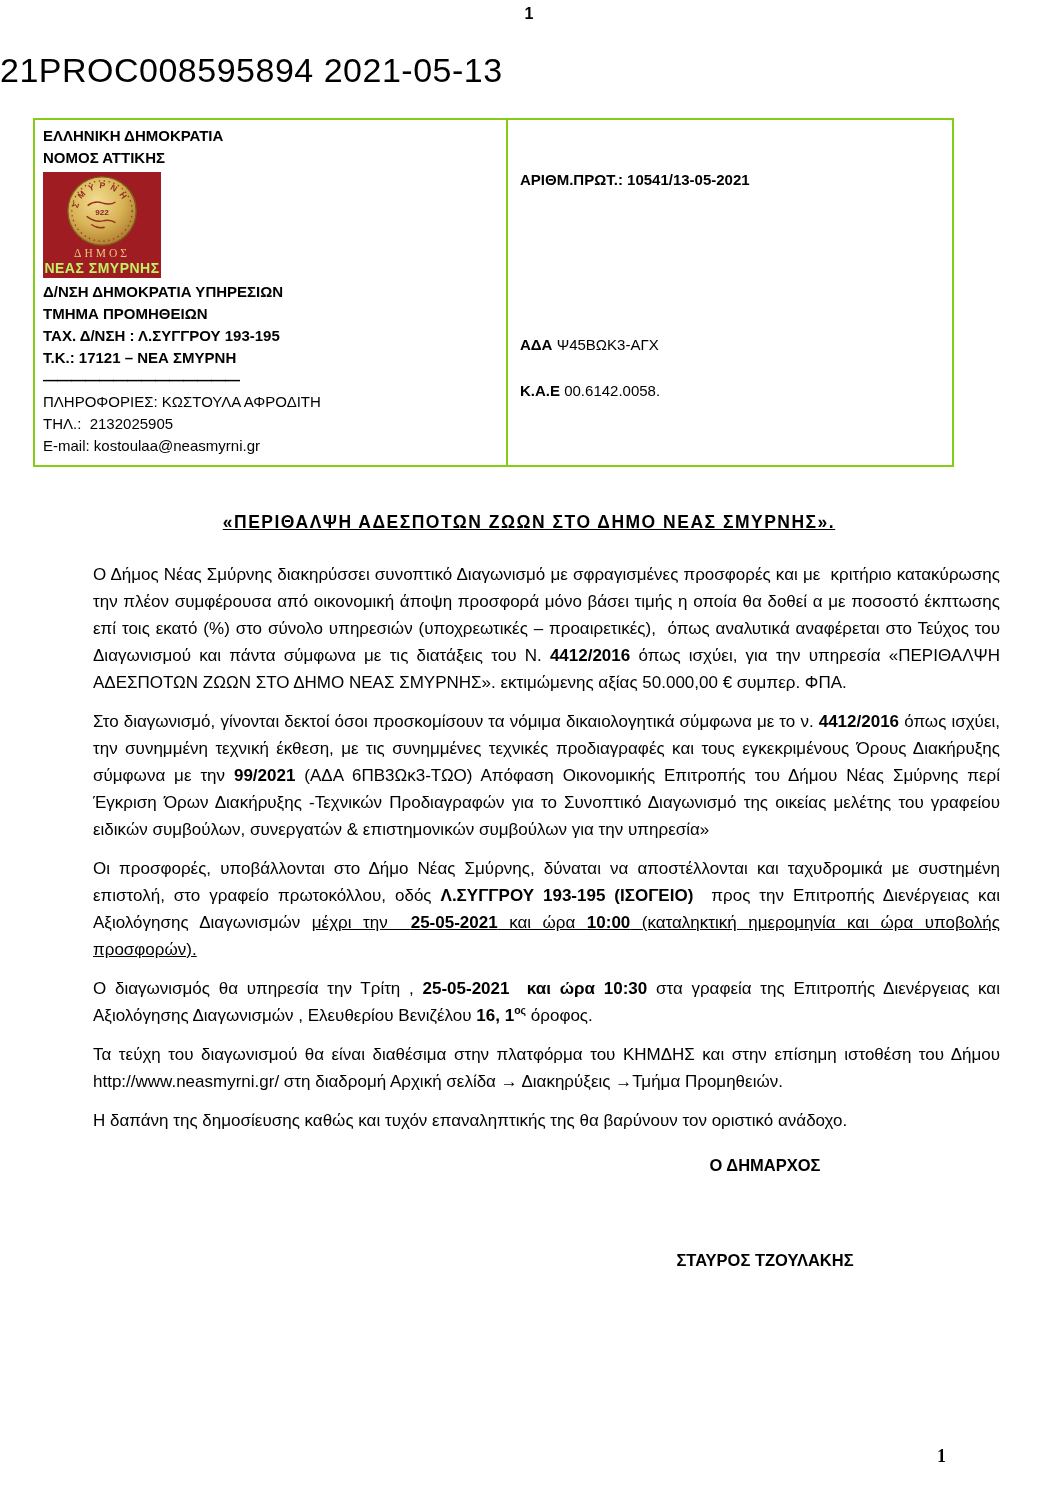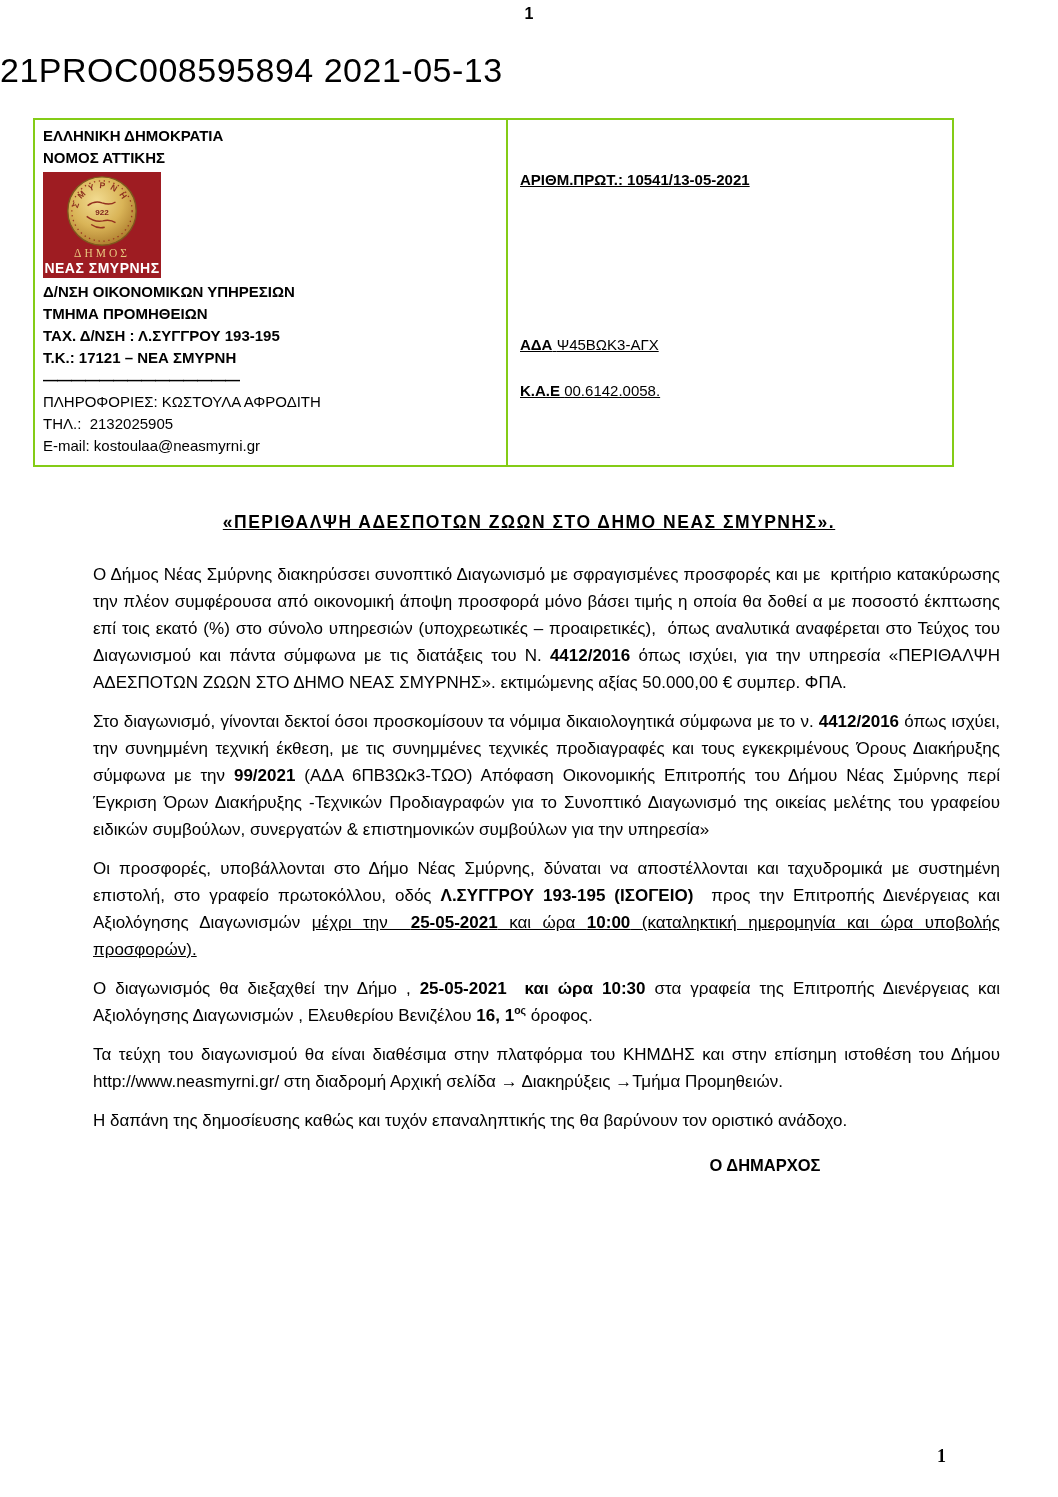--- a/index.html
+++ b/index.html
@@ -27,33 +27,33 @@
     margin:30px 0 0 33px;
     width:879px;
   }
   table.hdr td{
     border:2px solid #84cc16;
     vertical-align:top;
     font-size:15px;
     line-height:22px;
   }
   td.hl{width:455px;padding:5px 8px 8px 8px;}
-  td.hr{width:424px;padding:5px 8px 18px 12px;text-decoration:underline;}
+  td.hr{width:424px;padding:5px 8px 18px 12px;}
   .b{font-weight:700;}
   .logo{
     width:118px;height:106px;
     background:#9e1c22;
     margin:3px 0 3px 0;
     text-align:center;
     box-sizing:border-box;
     padding-top:3px;
   }
   .coin{display:block;margin:0 auto;}
   .cap1{color:#e8c87f;font-size:11.5px;line-height:13px;letter-spacing:3px;font-family:Liberation Serif, serif;}
-  .cap2{color:#ffffff;font-weight:700;font-size:14px;line-height:16px;letter-spacing:0.5px;}
+  .cap2{color:#bef264;font-weight:700;font-size:14px;line-height:16px;letter-spacing:0.5px;}
   .divider{letter-spacing:-1px;font-weight:700;}
   .prot{margin-top:44px;}
   .ada-line{margin-top:143px;}
   .kae-line{margin-top:24px;}
   .bodytext{
     margin:42px 58px 0 93px;
     font-size:17px;
     line-height:27px;
     text-align:justify;
   }
@@ -112,21 +112,21 @@
             <text font-size="9.5" fill="#8c2f1f" font-weight="bold" letter-spacing="5">
               <textPath href="#coinArc" startOffset="14%">ΣΜΥΡΝΗ</textPath>
             </text>
             <path d="M 24,34 q 8,-6 16,-3 q 9,3 15,-1 M 23,46 q 9,7 18,5 q 8,-2 14,2 M 28,55 q 7,5 15,3" fill="none" stroke="#93301f" stroke-width="1.6"></path>
             <text x="40" y="44" font-size="9" fill="#7c1f1a" text-anchor="middle" font-weight="bold">922</text>
           </svg>
           <div class="cap1">ΔΗΜΟΣ</div>
           <div class="cap2">ΝΕΑΣ ΣΜΥΡΝΗΣ</div>
         </div>
 
-        <div class="b">Δ/ΝΣΗ ΟΙΚΟΝΟΜΙΚΩΝ ΥΠΗΡΕΣΙΩΝ</div>
+        <div class="b">Δ/ΝΣΗ ΔΗΜΟΚΡΑΤΙΑ ΥΠΗΡΕΣΙΩΝ</div>
         <div class="b">ΤΜΗΜΑ ΠΡΟΜΗΘΕΙΩΝ</div>
         <div class="b">ΤΑΧ. Δ/ΝΣΗ : Λ.ΣΥΓΓΡΟΥ 193-195</div>
         <div class="b">Τ.Κ.: 17121 – ΝΕΑ ΣΜΥΡΝΗ</div>
         <div class="divider">——————————————</div>
         <div>ΠΛΗΡΟΦΟΡΙΕΣ: ΚΩΣΤΟΥΛΑ ΑΦΡΟΔΙΤΗ</div>
         <div>ΤΗΛ.: &nbsp;2132025905</div>
         <div>E-mail: kostoulaa@neasmyrni.gr</div>
       </td>
 
       <td class="hr">
@@ -139,23 +139,24 @@
     </table>
 
   <div class="bodytext">
     <div class="hwrap h2wrap">
       <span class="h2t">«ΠΕΡΙΘΑΛΨΗ ΑΔΕΣΠΟΤΩΝ ΖΩΩΝ ΣΤΟ ΔΗΜΟ ΝΕΑΣ ΣΜΥΡΝΗΣ».</span>
     </div>
 
     <p class="para"><span>Ο Δήμος Νέας Σμύρνης διακηρύσσει συνοπτικό Διαγωνισμό με σφραγισμένες προσφορές και με &nbsp;κριτήριο κατακύρωσης την πλέον συμφέρουσα από οικονομική άποψη προσφορά μόνο βάσει τιμής η οποία θα δοθεί α με ποσοστό έκπτωσης επί τοις εκατό (%) στο σύνολο υπηρεσιών (υποχρεωτικές – προαιρετικές), &nbsp;όπως αναλυτικά αναφέρεται στο Τεύχος του Διαγωνισμού και πάντα σύμφωνα με τις διατάξεις του Ν. </span><span class="r-b">4412/2016</span><span> όπως ισχύει, για την υπηρεσία «ΠΕΡΙΘΑΛΨΗ ΑΔΕΣΠΟΤΩΝ ΖΩΩΝ ΣΤΟ ΔΗΜΟ ΝΕΑΣ ΣΜΥΡΝΗΣ». εκτιμώμενης αξίας 50.000,00 € συμπερ. ΦΠΑ.</span></p>
     <p class="para"><span>Στο διαγωνισμό, γίνονται δεκτοί όσοι προσκομίσουν τα νόμιμα δικαιολογητικά σύμφωνα με το ν. </span><span class="r-b">4412/2016</span><span> όπως ισχύει, την συνημμένη τεχνική έκθεση, με τις συνημμένες τεχνικές προδιαγραφές και τους εγκεκριμένους Όρους Διακήρυξης σύμφωνα με την </span><span class="r-b">99/2021</span><span> (ΑΔΑ 6ΠΒ3Ωκ3-ΤΩΟ) Απόφαση Οικονομικής Επιτροπής του Δήμου Νέας Σμύρνης περί Έγκριση Όρων Διακήρυξης -Τεχνικών Προδιαγραφών για το Συνοπτικό Διαγωνισμό της οικείας μελέτης του γραφείου ειδικών συμβούλων, συνεργατών &amp; επιστημονικών συμβούλων για την υπηρεσία»</span></p>
     <p class="para"><span>Οι προσφορές, υποβάλλονται στο Δήμο Νέας Σμύρνης, δύναται να αποστέλλονται και ταχυδρομικά με συστημένη επιστολή, στο γραφείο πρωτοκόλλου, οδός </span><span class="r-b">Λ.ΣΥΓΓΡΟΥ 193-195 (ΙΣΟΓΕΙΟ)</span><span> &nbsp;προς την Επιτροπής Διενέργειας και Αξιολόγησης Διαγωνισμών </span><span class="r-u">μέχρι την &nbsp;</span><span class="r-b r-u">25-05-2021</span><span class="r-u"> και ώρα </span><span class="r-b r-u">10:00</span><span class="r-u"> (καταληκτική ημερομηνία και ώρα υποβολής προσφορών).</span></p>
-    <p class="para"><span>Ο διαγωνισμός θα διεξαχθεί την Δήμο , </span><span class="r-b">25-05-2021 &nbsp;και ώρα 10:30</span><span> στα γραφεία της Επιτροπής Διενέργειας και Αξιολόγησης Διαγωνισμών , Ελευθερίου Βενιζέλου </span><span class="r-b">16, 1</span><sup class="r-b">ος</sup><span> όροφος.</span></p>
+    <p class="para"><span>Ο διαγωνισμός θα υπηρεσία την Τρίτη , </span><span class="r-b">25-05-2021 &nbsp;και ώρα 10:30</span><span> στα γραφεία της Επιτροπής Διενέργειας και Αξιολόγησης Διαγωνισμών , Ελευθερίου Βενιζέλου </span><span class="r-b">16, 1</span><sup class="r-b">ος</sup><span> όροφος.</span></p>
     <p class="para"><span>Τα τεύχη του διαγωνισμού θα είναι διαθέσιμα στην πλατφόρμα του ΚΗΜΔΗΣ και στην επίσημη ιστοθέση του Δήμου http://www.neasmyrni.gr/ στη διαδρομή Αρχική σελίδα → Διακηρύξεις →Τμήμα Προμηθειών.</span></p>
     <p class="para"><span>Η δαπάνη της δημοσίευσης καθώς και τυχόν επαναληπτικής της θα βαρύνουν τον οριστικό ανάδοχο.</span></p>
 
     <div class="sig">
       <div class="b sig-title">Ο ΔΗΜΑΡΧΟΣ</div>
+      <div class="b sig-name">ΣΤΑΥΡΟΣ ΤΖΟΥΛΑΚΗΣ</div>
     </div>
   </div>
 
   <div class="bottom-pn">1</div>
 </div>
 
 </body></html>

